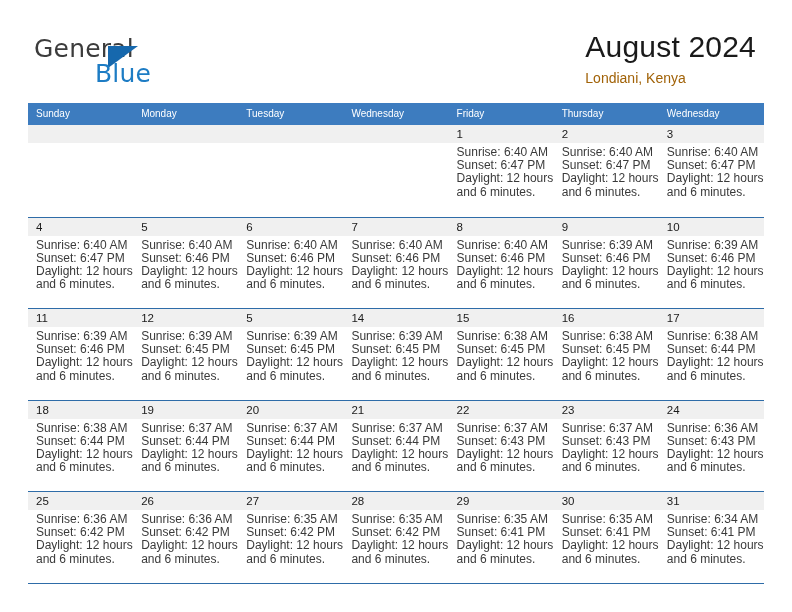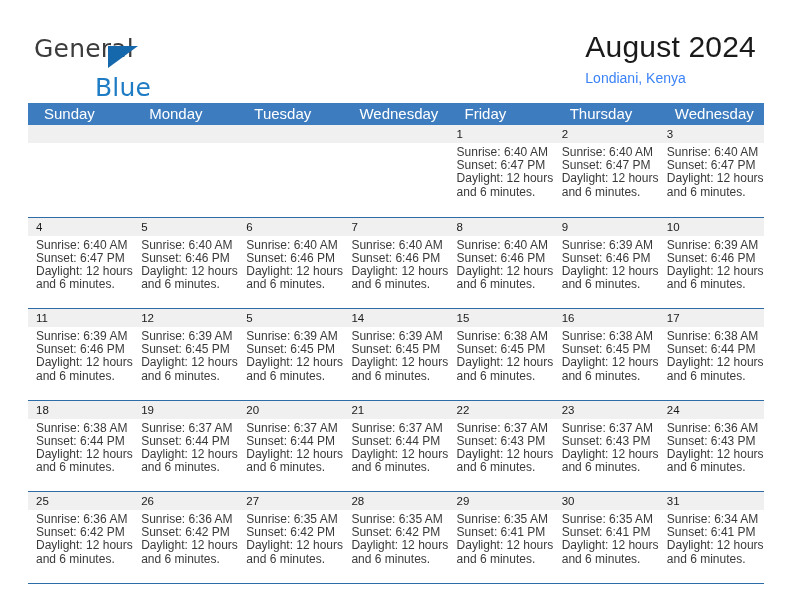--- a/index.html
+++ b/index.html
@@ -49,21 +49,20 @@
   }
   .logo-blue {
     position: absolute;
     left: 61px;
     top: 25px;
     font-size: 25px;
     letter-spacing: 0.2px;
     color: #1d7cc4;
     font-family: "DejaVu Sans", sans-serif;
     font-weight: 400;
-    margin-top: 14px;
   }
   .logo-flag {
     position: absolute;
     left: 74px;
     top: 12px;
     width: 0;
     height: 0;
     border-left: 30px solid #1668ad;
     border-bottom: 22px solid transparent;
   }
@@ -78,43 +77,43 @@
     font-weight: 400;
     color: #1a1a1a;
     line-height: 38px;
     letter-spacing: 0.2px;
     font-family: "Liberation Sans", sans-serif;
   }
   .cal-subtitle {
     margin-top: 3px;
     font-size: 14px;
     font-weight: 400;
-    color: #3b82f6;
+    color: #a16207;
     line-height: 18px;
     font-family: "Liberation Sans", sans-serif;
   }
 
   
   .calendar {
     position: absolute;
     left: 28px;
     top: 103px;
     width: 736px;
   }
   .weekdays {
     display: flex;
     background: #3d7cbf;
     height: 22px;
   }
   .weekday {
     flex: 1 1 0;
     color: #ffffff;
-    font-size: 15px;
+    font-size: 10px;
     line-height: 22px;
-    padding-left: 16px;
+    padding-left: 8px;
     box-sizing: border-box;
     white-space: nowrap;
     font-family: "Liberation Sans", sans-serif;
   }
 
   .week {
     display: flex;
     height: 91.5px;
     border-top: 1px solid #2e6ca8;
     box-sizing: border-box;

